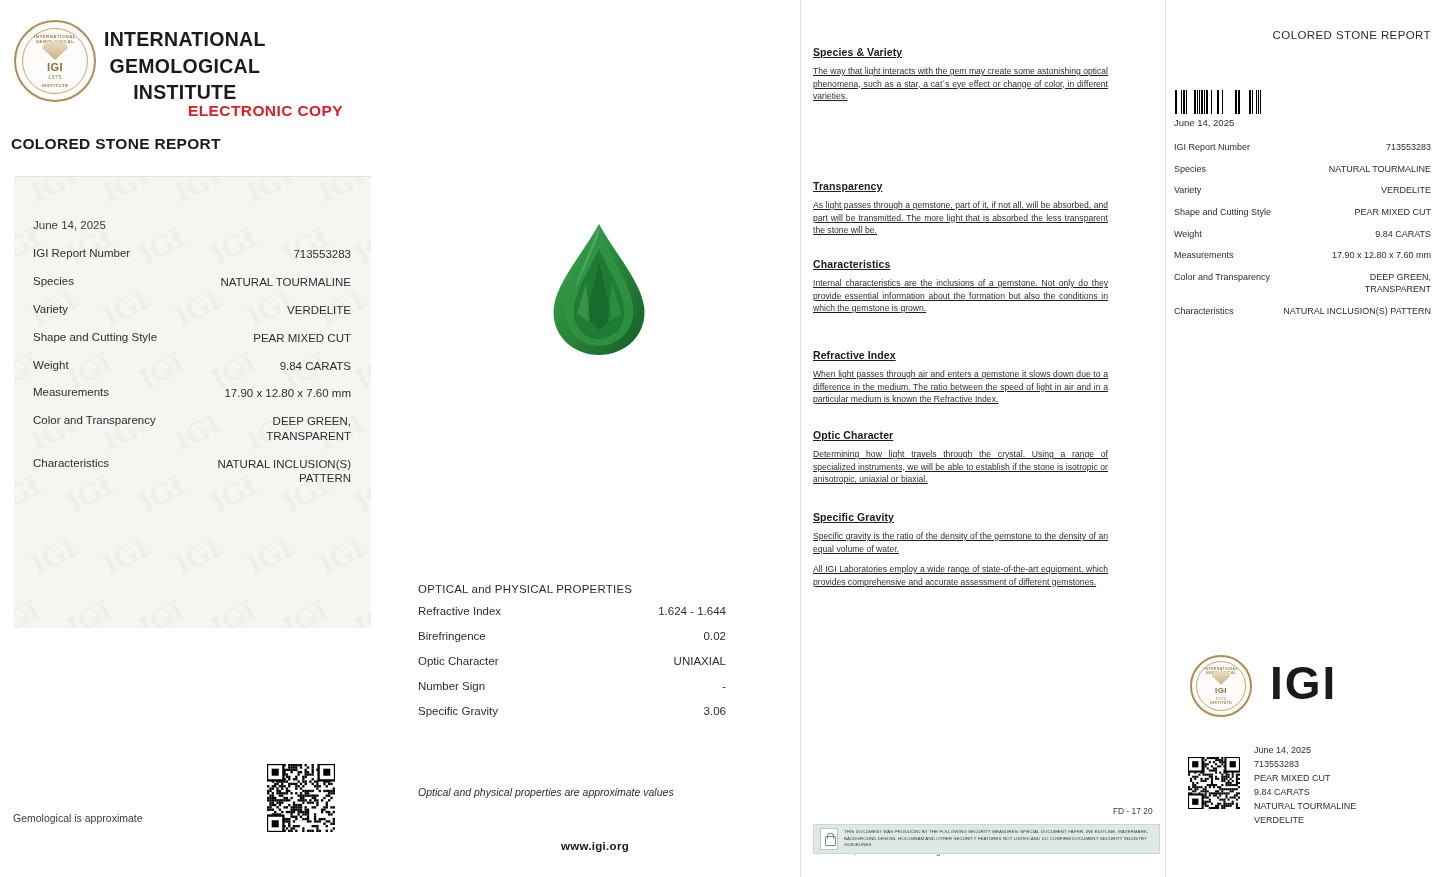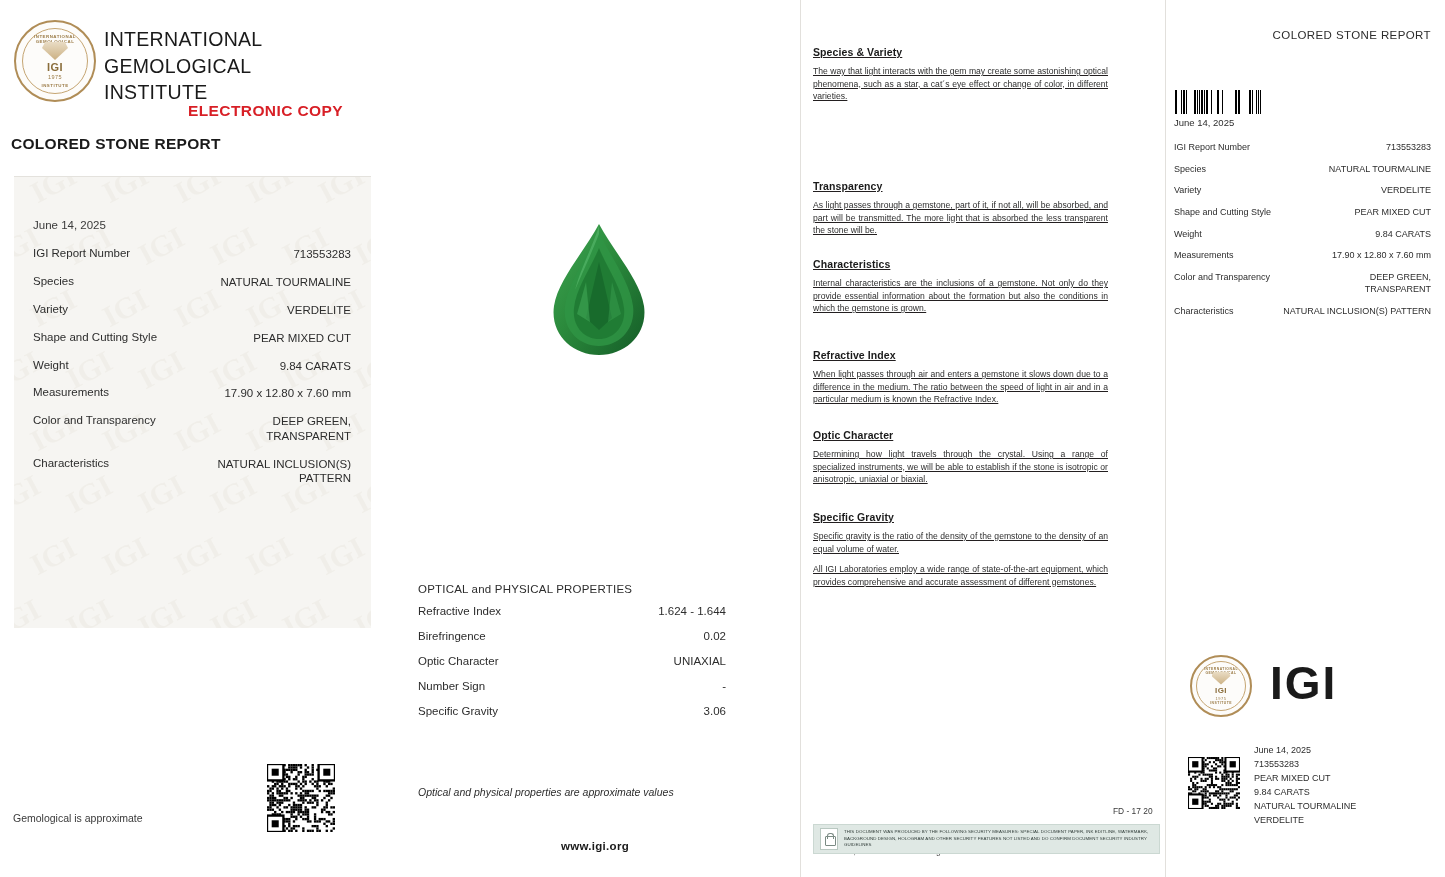--- a/index.html
+++ b/index.html
@@ -39,22 +39,22 @@
   .seal-diamond {
     width:26px; height:18px; margin-bottom:2px;
     background:linear-gradient(180deg,#e9dcc4 0%,#cbb083 100%);
     clip-path: polygon(12% 0, 88% 0, 100% 34%, 50% 100%, 0 34%);
   }
   .seal-igi { font-size:11px; font-weight:bold; color:#8a6d3b; letter-spacing:0.5px; line-height:1; }
   .seal-year { font-size:5.5px; color:#9b7b46; margin-top:1px; letter-spacing:0.5px; }
 
   .org-name {
     position:absolute; left:104px; top:26px;
-    font-size:19.5px; font-weight:normal; letter-spacing:0.3px;
-    line-height:1.36; color:#1a1a1a;
+    font-size:19.5px; font-weight:bold; letter-spacing:0.3px;
+    line-height:1.36; color:#1a1a1a;text-align:center;
   }
   .electronic-copy {
     position:absolute; left:188px; top:102px;
     font-size:15.5px; font-weight:bold; color:#d81f26; letter-spacing:0.4px;
   }
   .report-title-left {
     position:absolute; left:11px; top:135px;
     font-size:15.5px; font-weight:bold; letter-spacing:0.3px; color:#1a1a1a;
   }
 

